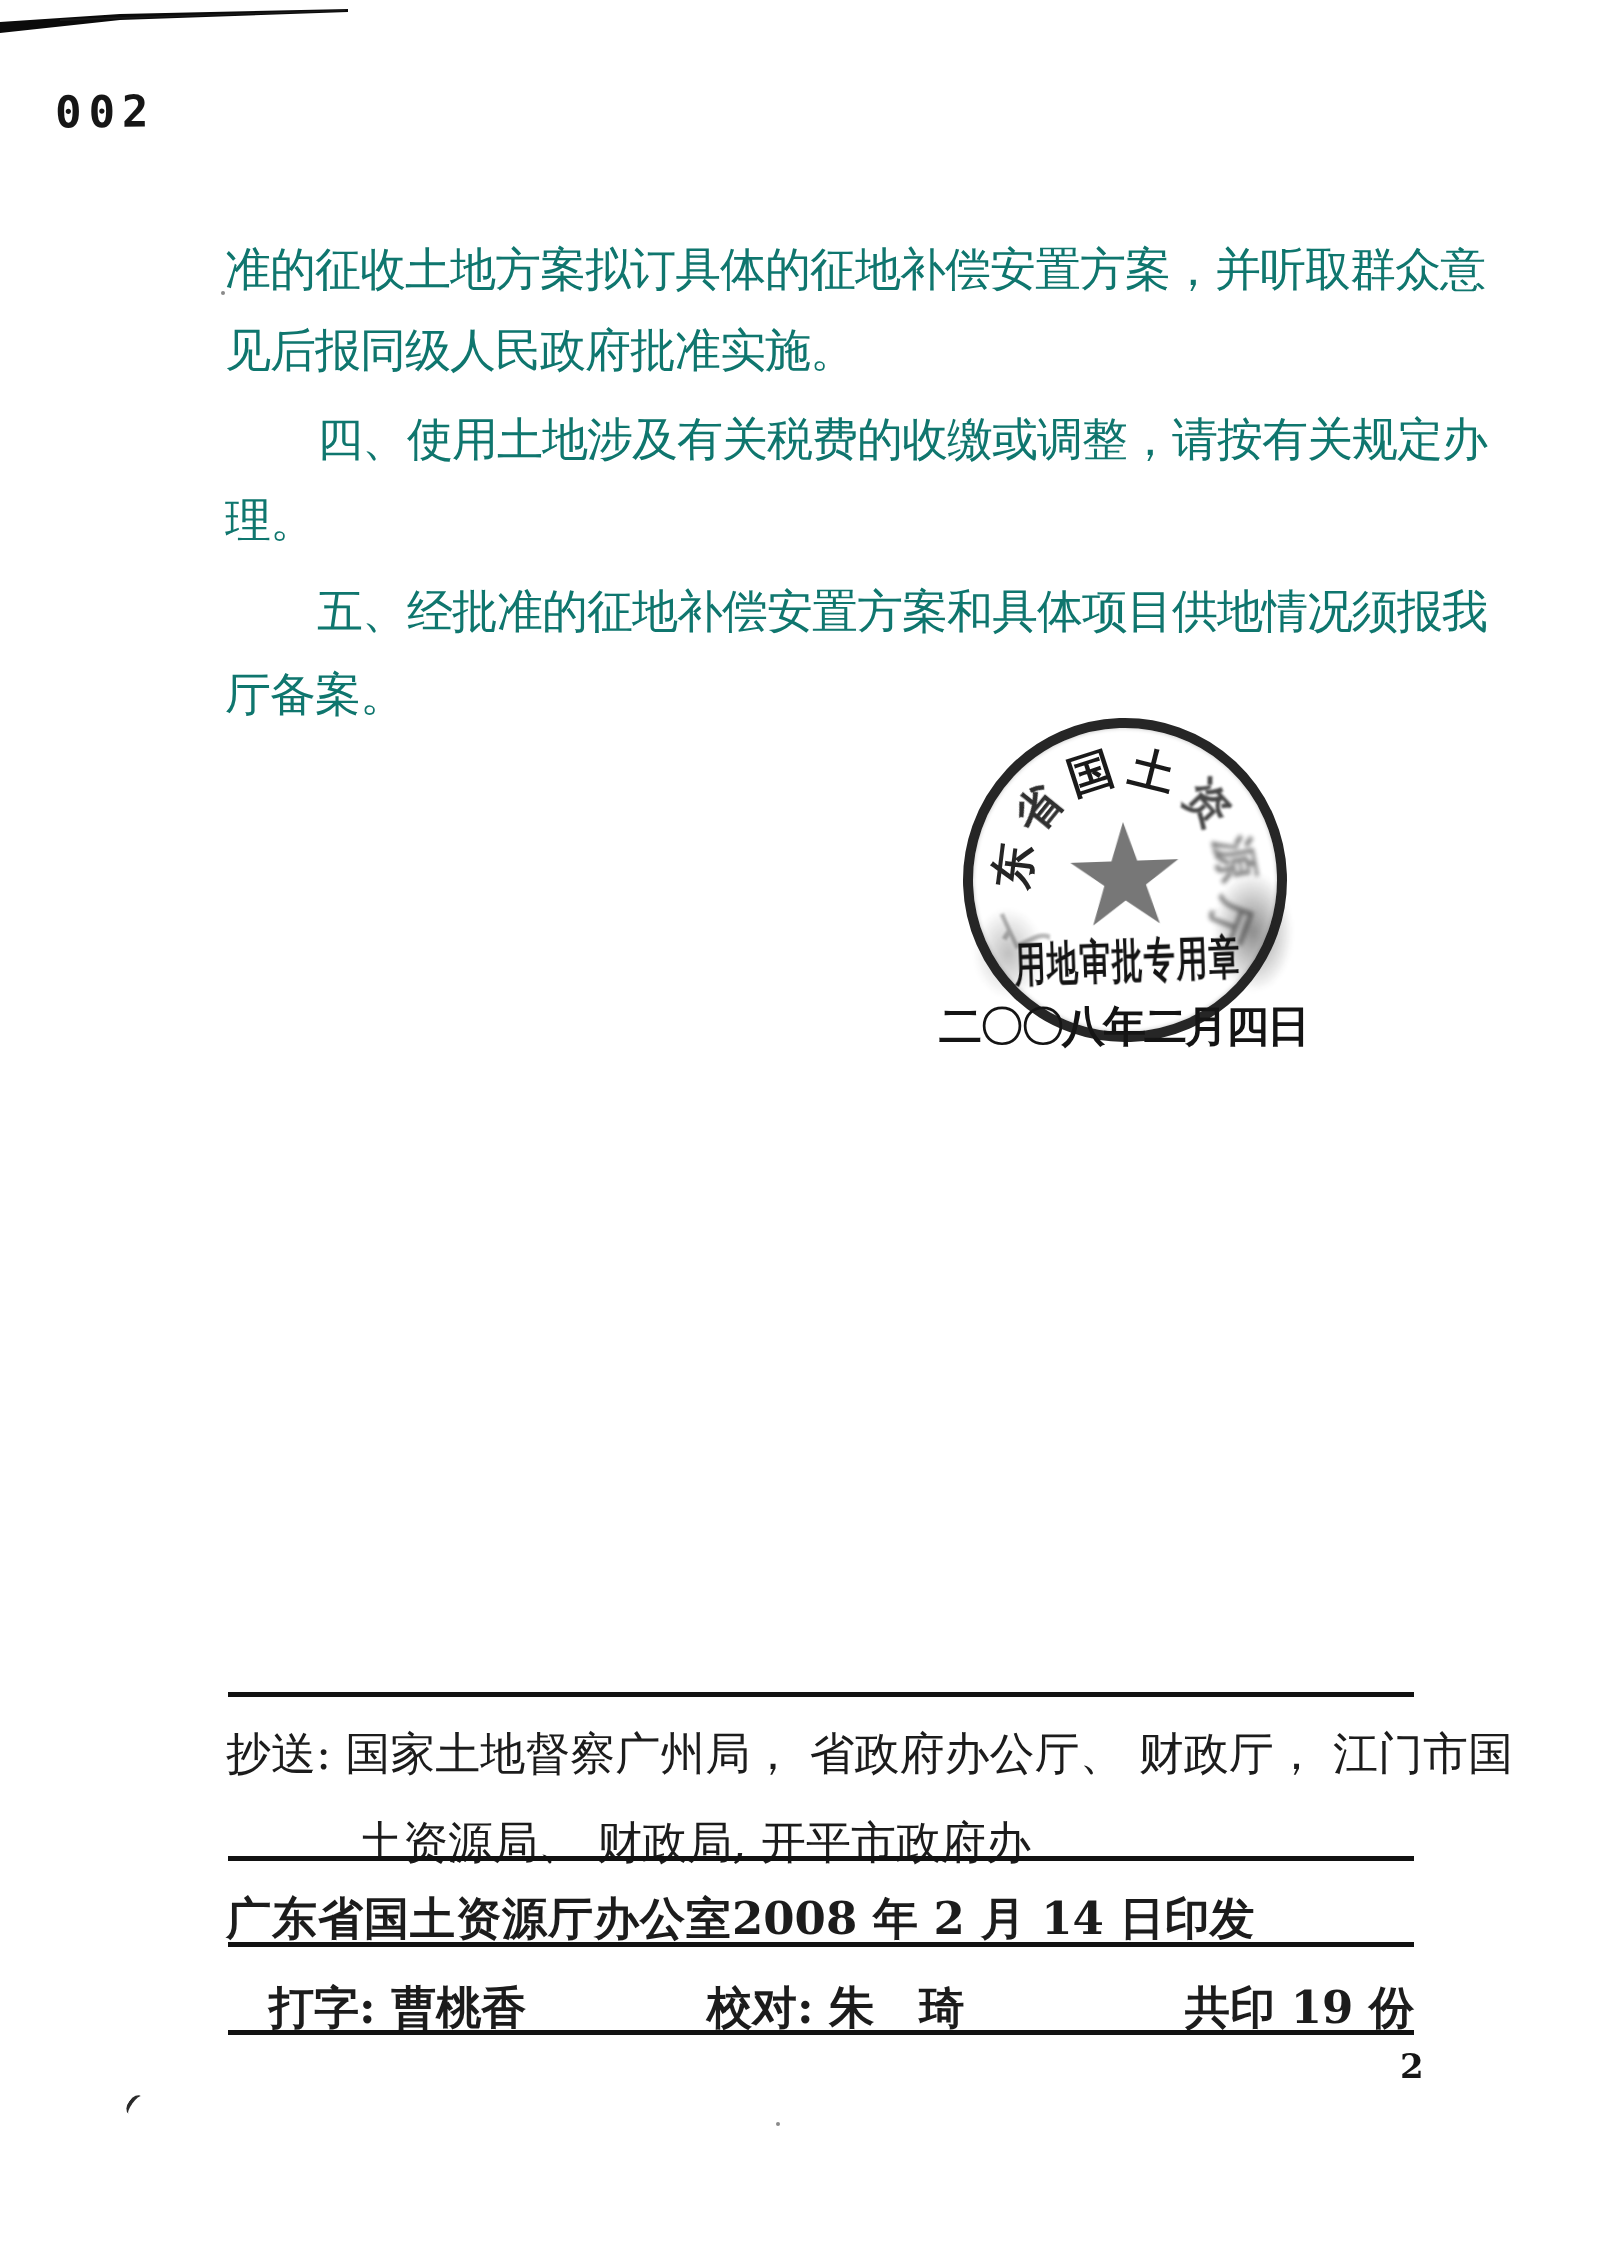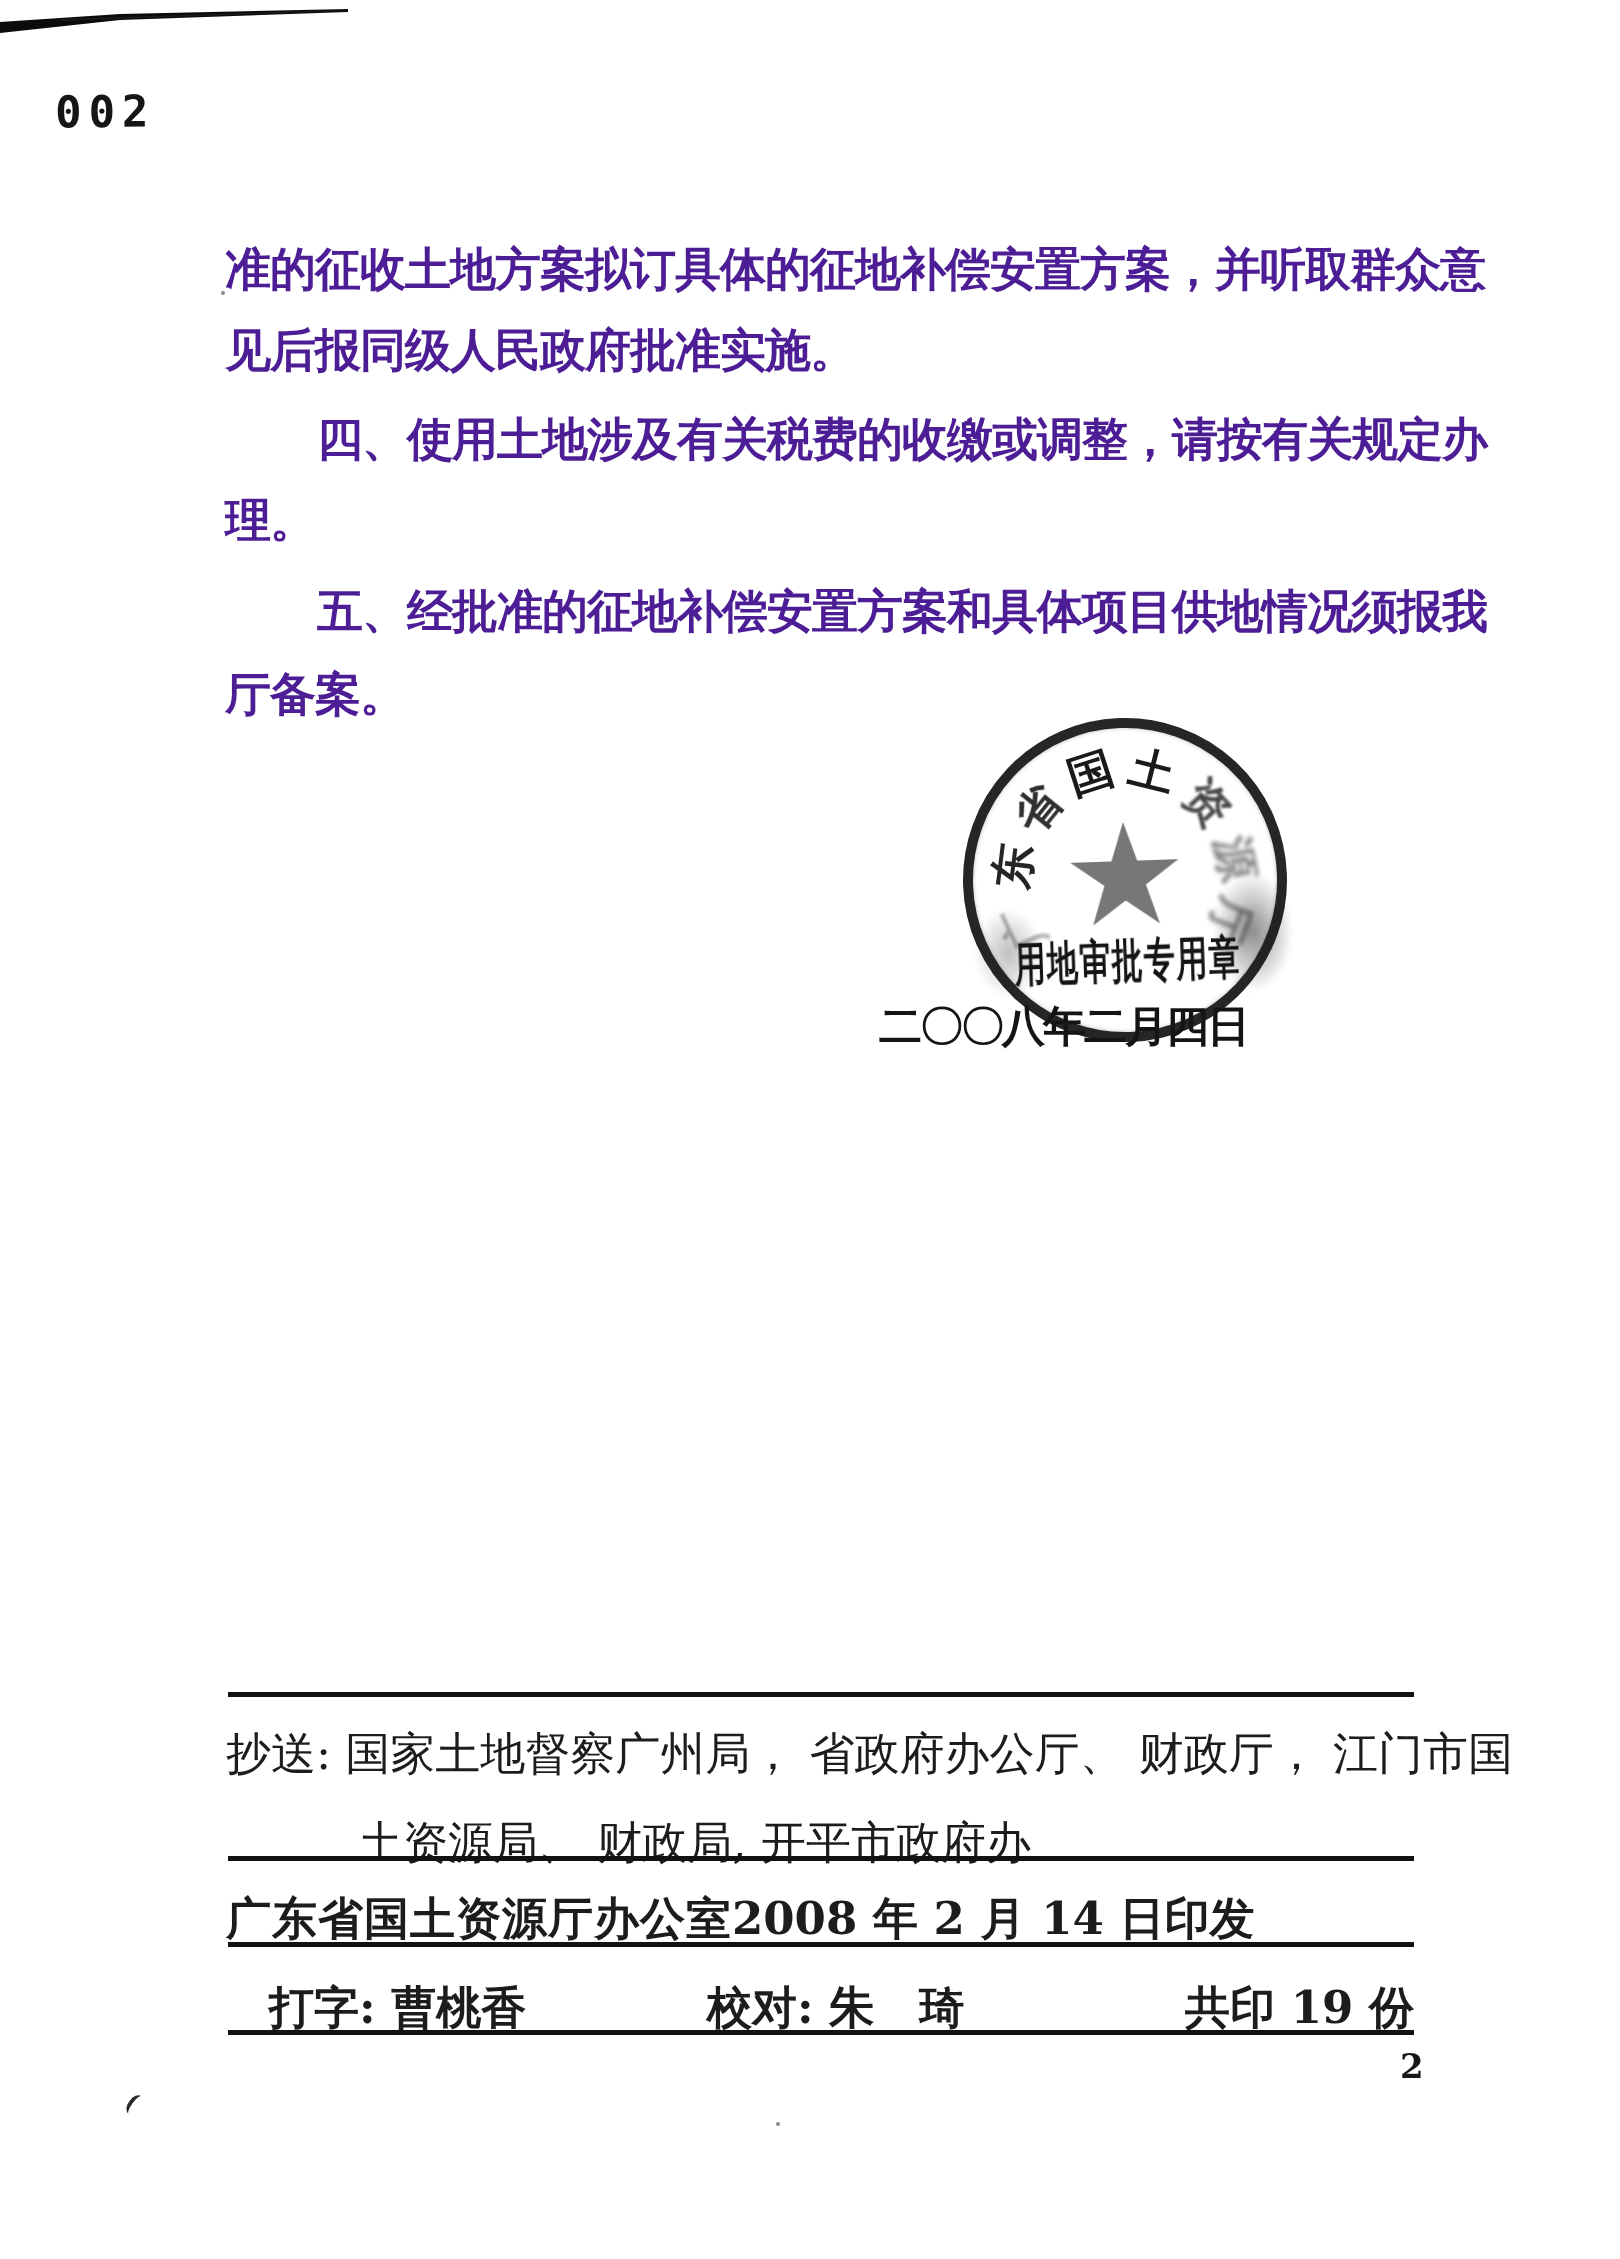--- a/index.html
+++ b/index.html
@@ -13,21 +13,21 @@
   
   .docnum{
     position:absolute;left:55px;top:86px;
     font-family:"DejaVu Sans Mono","Liberation Mono",monospace;
     font-weight:bold;font-size:44px;letter-spacing:7px;color:#161616;
     transform:rotate(-.5deg);
   }
   
   .body-line{
     position:absolute;left:225px;font-size:46px;line-height:58px;
-    white-space:nowrap;letter-spacing:-1px;color:#4c1d95;font-weight:bold;
+    white-space:nowrap;letter-spacing:-1px;color:#0f766e;
   }
   .l0{top:240px}.l1{top:321px}.l2{top:410px}.l3{top:491px}.l4{top:582px}.l5{top:665px}
   .indent{padding-left:92px}
   
   .seal{position:absolute;left:963px;top:718px;width:324px;height:324px;z-index:2;transform:rotate(-2deg);}
   .seal-ring{
     position:absolute;inset:0;border:10px solid rgba(22,22,22,.93);
     border-radius:50%;box-shadow:inset 0 0 4px rgba(0,0,0,.25);
   }
   .arc-char{
@@ -55,21 +55,21 @@
     position:absolute;left:248px;top:158px;width:80px;height:120px;
     background:radial-gradient(closest-side,rgba(25,25,25,.5),rgba(25,25,25,0));
     filter:blur(2px);
   }
   .seal-smudge-l{
     position:absolute;left:8px;top:186px;width:70px;height:90px;
     background:radial-gradient(closest-side,rgba(25,25,25,.28),rgba(25,25,25,0));
     filter:blur(2px);
   }
   .seal-date{
-    position:absolute;left:879px;top:998px;z-index:1;
+    position:absolute;left:939px;top:998px;z-index:1;
     font-size:43px;font-weight:bold;letter-spacing:-2px;white-space:nowrap;
     color:#141414;
   }
   
   .rule{position:absolute;left:228px;width:1186px;height:5px;background:#121212;}
   .r1{top:1692px}.r2{top:1856px}.r3{top:1942px}.r4{top:2030px}
   .cc1{position:absolute;left:226px;top:1724px;font-size:45px;white-space:nowrap;}
   .cc1 .lbl{margin-right:14px;}
   .cc2{position:absolute;left:358px;top:1813px;font-size:45px;white-space:nowrap;}
   .office-row{

